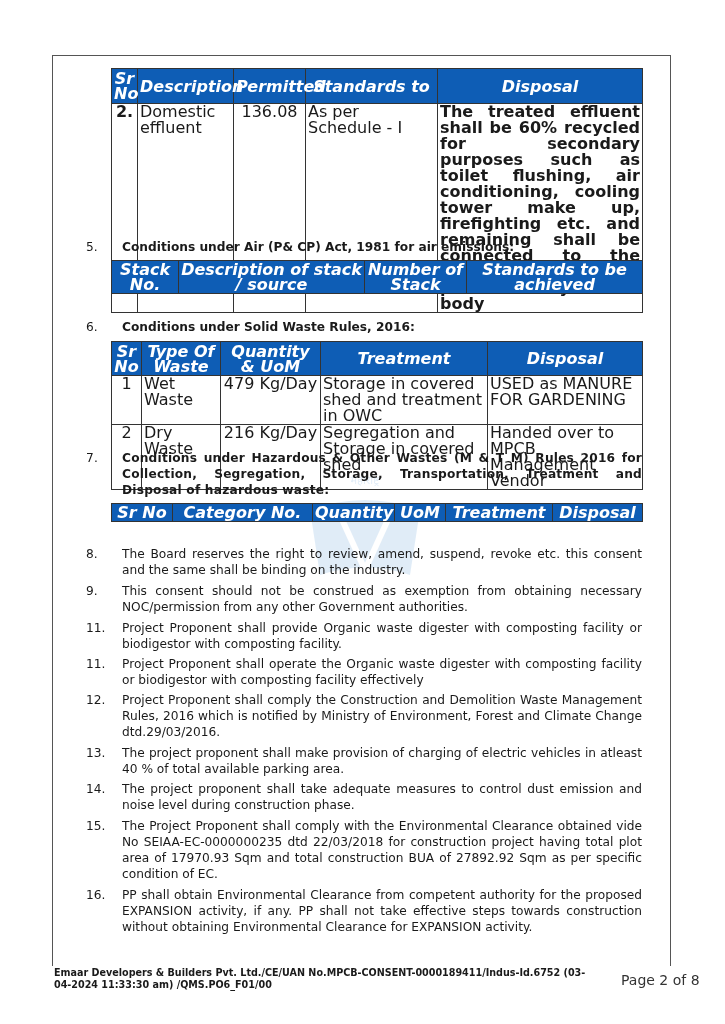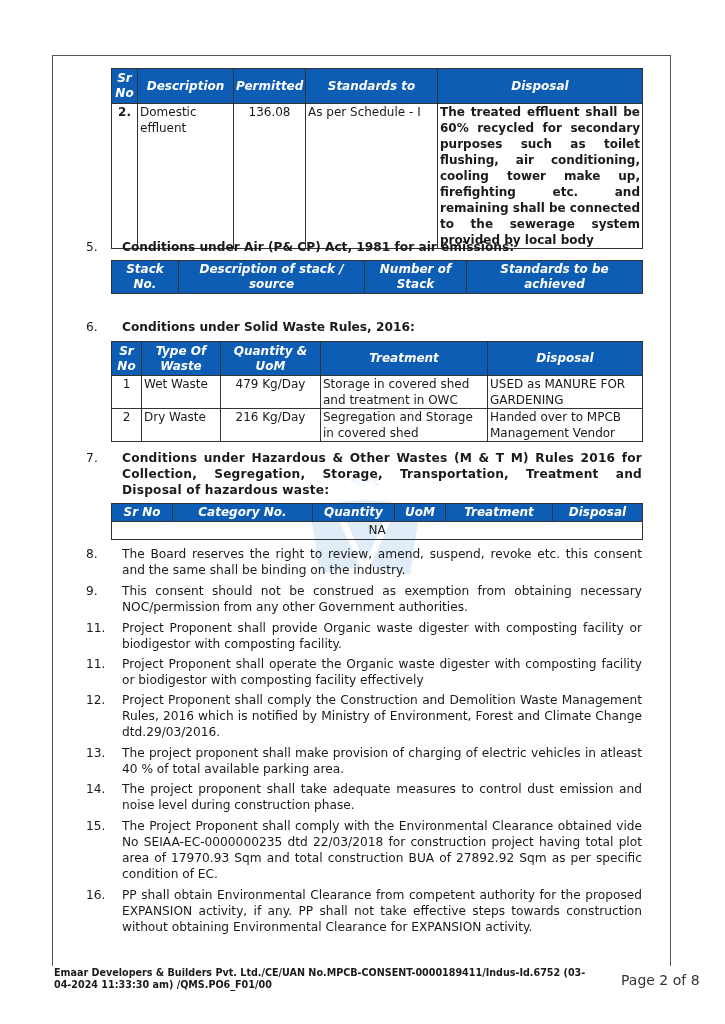--- a/index.html
+++ b/index.html
@@ -1,21 +1,21 @@
 <!DOCTYPE html>
 <html><head>
 <meta charset="utf-8">
 <style>
   html, body { margin:0; padding:0; }
   body { width:725px; height:1024px; background:#ffffff; position:relative; overflow:hidden;
          font-family:"DejaVu Sans", sans-serif; color:#1a1a1a; }
   .page-border { position:absolute; left:52px; top:55px; width:619px; height:911px;
                  border-left:1px solid #555; border-right:1px solid #555; border-top:1px solid #555; box-sizing:border-box; }
   .watermark { position:absolute; left:300px; top:470px; width:130px; height:110px; opacity:0.18; }
-  table.dt { position:absolute; border-collapse:collapse; font-size:12px; table-layout:fixed; }
+  table.dt { position:absolute; border-collapse:collapse; font-size:16px; table-layout:fixed; }
   table.dt th { background:#0e5db5; color:#fff; font-style:italic; font-weight:bold; text-align:center;
                 border:1px solid #333; padding:1px 2px; line-height:15px; }
   table.dt td { border:1px solid #333; padding:0 2px; vertical-align:top; line-height:16px; background:transparent; }
   .c { text-align:center; }
   .j { text-align:justify;font-weight:bold; }
   .mid td { vertical-align:middle; }
   .item { position:absolute; left:86px; width:556px; font-size:12.2px; line-height:16px; }
   .item .num { position:absolute; left:0; top:0; }
   .item .txt { margin-left:36px; text-align:justify; display:block; }
   .bold { font-weight:bold; }
@@ -135,23 +135,20 @@
     </colgroup>
   <tbody>
       <tr style="height:18px">
     <th>Sr No</th>
     <th>Category No.</th>
     <th>Quantity</th>
     <th>UoM</th>
     <th>Treatment</th>
     <th>Disposal</th>
   </tr>
-  <tr style="height:18px">
-    <td colspan="6" class="c">NA</td>
-  </tr>
 </tbody>
   </table>
 
 <div class="item" style="top:546px;">
   <span class="num">8.</span>
   <span class="txt">The Board reserves the right to review, amend, suspend, revoke etc. this consent and the same shall be binding on the industry.</span>
 </div>
 <div class="item" style="top:583px;">
   <span class="num">9.</span>
   <span class="txt">This consent should not be construed as exemption from obtaining necessary NOC/permission from any other Government authorities.</span>

